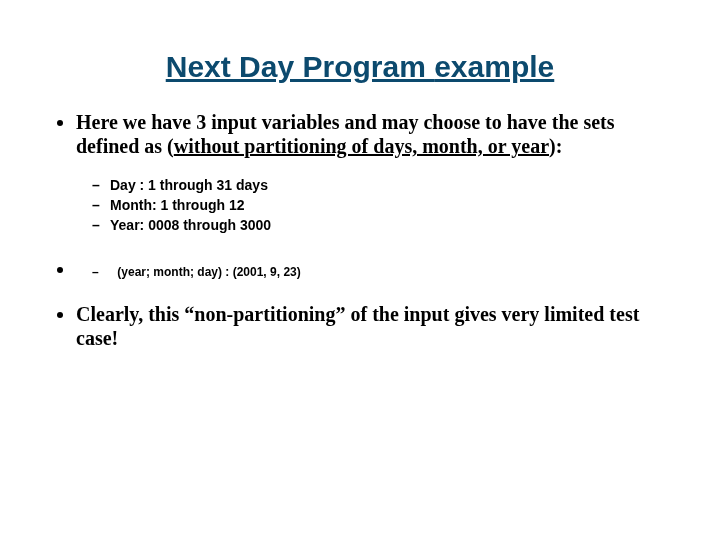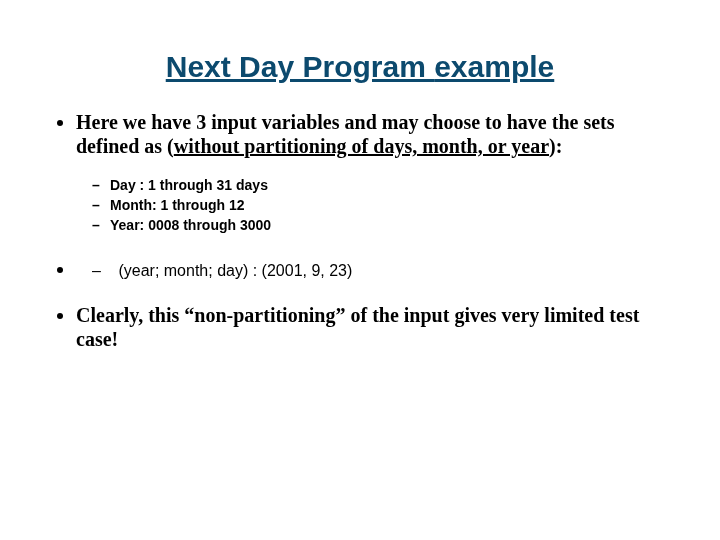--- a/index.html
+++ b/index.html
@@ -54,22 +54,22 @@
     display: inline-block;
     width: 18px;
     margin-left: -18px;
   }
   ul.sub2 {
     list-style: none;
     margin: 6px 0 0 0;
     padding-left: 34px;
   }
   ul.sub2 > li {
-    font-size: 16px;
-    font-weight: normal;
+    font-size: 12px;
+    font-weight: bold;
     line-height: 1.3;
   }
   ul.sub2 > li::before {
     content: "–";
     display: inline-block;
     width: 22px;
     margin-left: -18px;
   }
   .b1-text, .b2-text, .b3-text {
     font-weight: bold;

